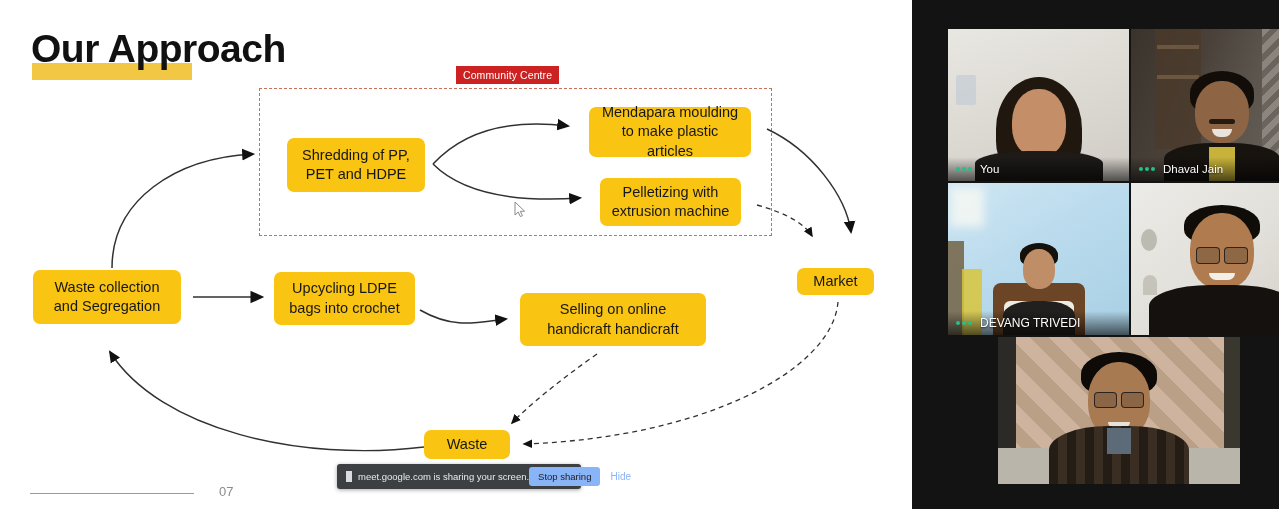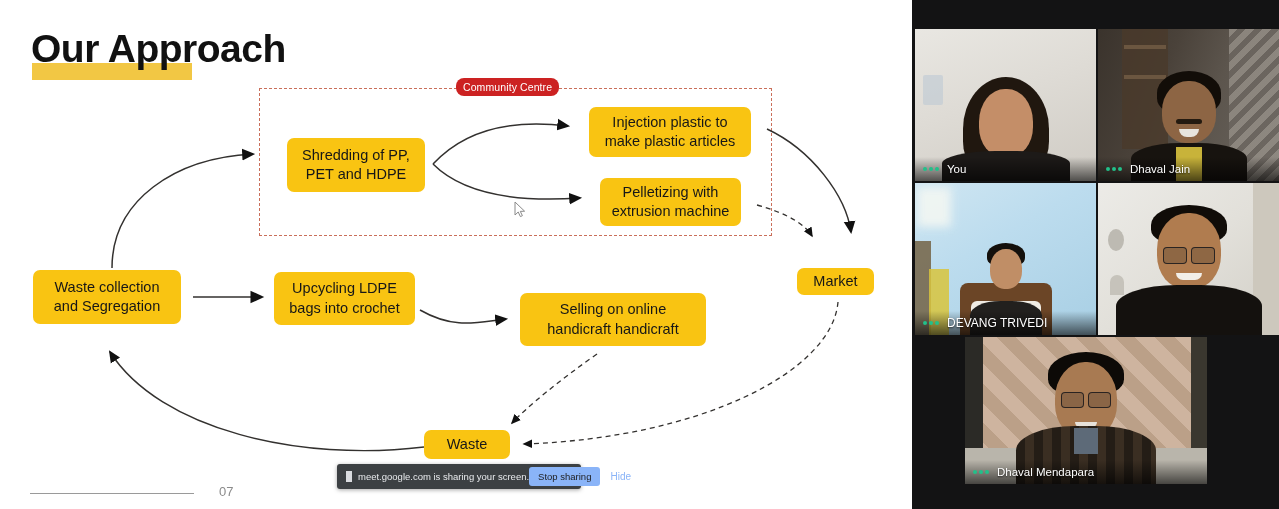--- a/index.html
+++ b/index.html
@@ -31,24 +31,24 @@
     background: #F2C744; z-index: 2;
   }
 
   
   .cc-box {
     position: absolute; left: 259px; top: 88px;
     width: 513px; height: 148px;
     border: 1.5px dashed #c96f5a;
   }
   .cc-label {
-    position: absolute; left: 456px; top: 78px;
+    position: absolute; left: 456px; top: 66px;
     background: #cc2222; color: #ffffff;
     font-size: 10.5px; padding: 3px 7px 3px 7px;
-    white-space: nowrap; letter-spacing: .1px; border-radius: 8px;
+    white-space: nowrap; letter-spacing: .1px;
   }
 
   
   .node {
     position: absolute;
     background: #F9C412;
     border-radius: 7px;
     color: #171717;
     display: flex; align-items: center; justify-content: center;
     text-align: center;
@@ -110,20 +110,21 @@
   #panel {
     position: absolute; left: 912px; top: 0;
     width: 367px; height: 509px;
     background: #131314;
     overflow: hidden;
   }
   .tile {
     position: absolute;
     overflow: hidden;
     background: #ef4444;
+    margin-left: 33px;
   }
   .tile.t0 { left: 3px;   top: 29px;  width: 181px; height: 152px; }
   .tile.t1 { left: 186px; top: 29px;  width: 181px; height: 152px; }
   .tile.t2 { left: 3px;   top: 183px; width: 181px; height: 152px; }
   .tile.t3 { left: 186px; top: 183px; width: 181px; height: 152px; }
   .tile.t4 { left: 53px;  top: 337px; width: 242px; height: 147px; }
 
   .tile .cam { position: absolute; inset: 0; overflow: hidden; }
   .tile.speaking { box-shadow: inset 0 -4px 0 0 #1e8e3e; }
 
@@ -189,21 +190,21 @@
       <path d="M420,310 C455,330 478,322 506,319" fill="none" stroke="#33312f" stroke-width="1.5" marker-end="url(#ah)"></path>
 
       <path d="M597,354 C560,380 528,406 512,423" fill="none" stroke="#33312f" stroke-width="1.3" stroke-dasharray="5,4" marker-end="url(#ahs)"></path>
 
       <path d="M838,302 C832,372 700,438 524,444" fill="none" stroke="#33312f" stroke-width="1.3" stroke-dasharray="5,4" marker-end="url(#ahs)"></path>
 
       <path d="M424,447 C300,462 160,430 110,352" fill="none" stroke="#33312f" stroke-width="1.4" marker-end="url(#ah)"></path>
     </svg>
 
     <div class="node n-shred">Shredding of PP, PET and HDPE</div>
-    <div class="node n-inject">Injection plastic to make plastic articles</div>
+    <div class="node n-inject">Mendapara moulding to make plastic articles</div>
     <div class="node n-pellet">Pelletizing with extrusion machine</div>
     <div class="node n-collect">Waste collection and Segregation</div>
     <div class="node n-upcycle">Upcycling LDPE bags into crochet</div>
     <div class="node n-selling">Selling on online handicraft handicraft</div>
     <div class="node n-market">Market</div>
     <div class="node n-waste">Waste</div>
 
     <div class="foot-rule"></div>
     <div class="foot-num">07</div>
 
@@ -327,24 +328,16 @@
           <div class="head" style="top:10px;width:62px;height:76px;background:#a87a52;"></div>
           <div class="glasses" style="top:40px;">
             <span style="width:23px;height:16px;background:rgba(30,28,26,.22);"></span>
             <span style="width:23px;height:16px;background:rgba(30,28,26,.22);"></span>
           </div>
           <div style="position:absolute;left:50%;transform:translateX(-50%);top:70px;width:22px;height:6px;background:#e7e2da;border-radius:0 0 9px 9px;"></div>
           <div class="torso" style="width:140px;height:58px;background:repeating-linear-gradient(90deg,#241d16 0 9px,#3a2e22 9px 18px);"></div>
           <div style="position:absolute;left:50%;transform:translateX(-50%);bottom:30px;width:24px;height:26px;background:#5d6a78;"></div>
         </div>
       </div>
-      <div class="name-strip">
-        <span class="mic-dots">
-            <i></i>
-            <i></i>
-            <i></i>
-          </span>
-        <span class="name-text">Dhaval Mendapara</span>
-      </div>
     </div>
 
   </div>
 </div>
 
 </body></html>

